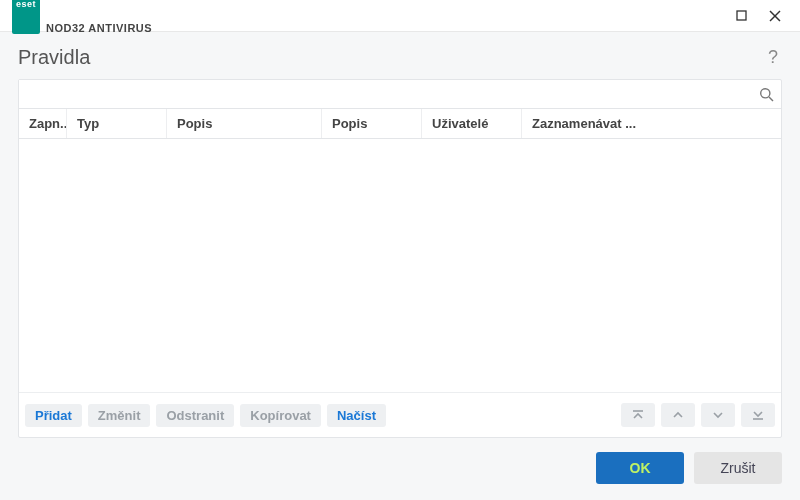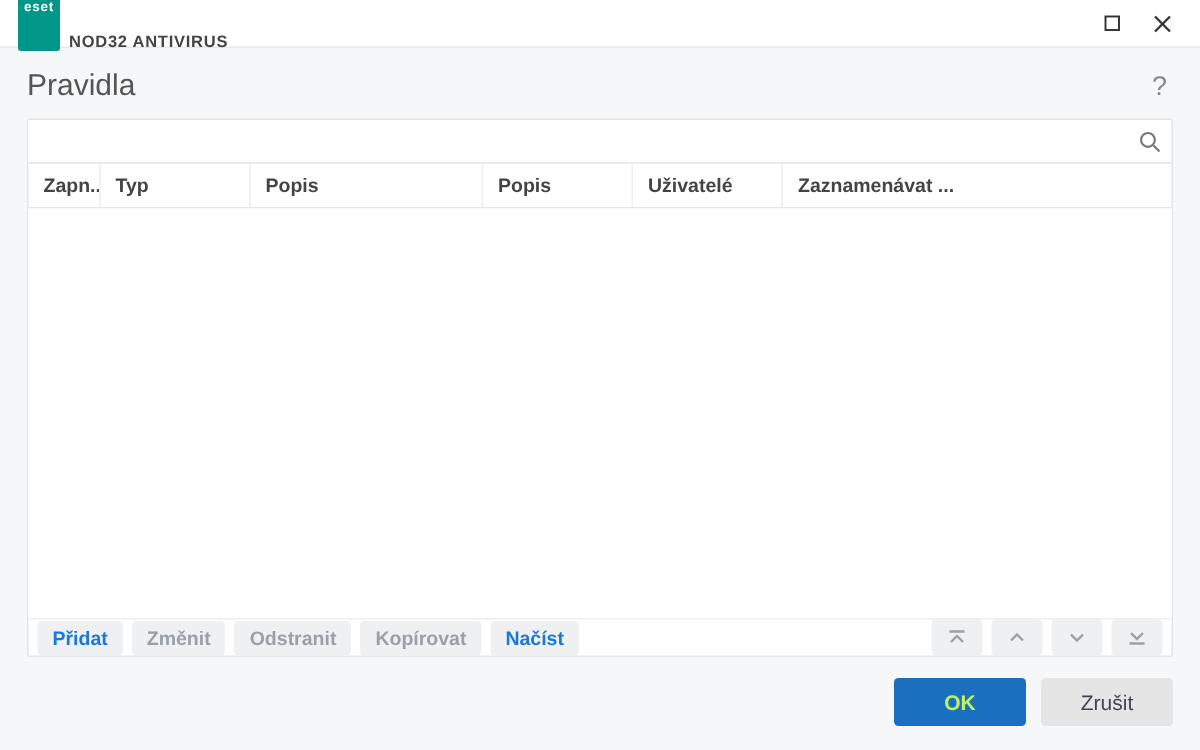--- a/index.html
+++ b/index.html
@@ -28,21 +28,21 @@
   .th:last-child { border-right:none; }
   .c-name  { width:155px; }
   .c-on    { width:48px; }
   .c-type  { width:100px; }
   .c-desc  { width:155px; }
   .c-act   { width:100px; }
   .c-user  { width:100px; }
   .c-log   { flex:1; }
   .table-body { flex:1; background:#fff; }
 
-  .toolbar { display:flex; align-items:center; gap:6px; padding:0 6px; border-top:1px solid #eceef0; }
+  .toolbar { display:flex; align-items:center; gap:6px; padding:10px 6px; border-top:1px solid #eceef0; }
   .tb-btn { background:#eef0f2; border:none; border-radius:3px; padding:4px 10px; font-size:13px; font-weight:600; color:#9aa0a6; cursor:default; }
   .tb-btn.enabled { color:#1a78d6; cursor:pointer; }
   .tb-spacer { flex:1; }
   .arrow-btn { width:34px; height:24px; background:#eef0f2; border:none; border-radius:3px; display:flex; align-items:center; justify-content:center; cursor:default; }
   .arrow-btn svg { stroke:#9aa0a6; fill:#9aa0a6; }
 
   .footer { display:flex; justify-content:flex-end; gap:10px; margin-top:14px; }
   .btn { min-width:88px; height:32px; border:none; border-radius:3px; font-size:14px; cursor:pointer; }
   .btn-primary { background:#1a6fbf; color:#bef264; font-weight:600; }
   .btn-secondary { background:#e5e5e5; color:#445; }

